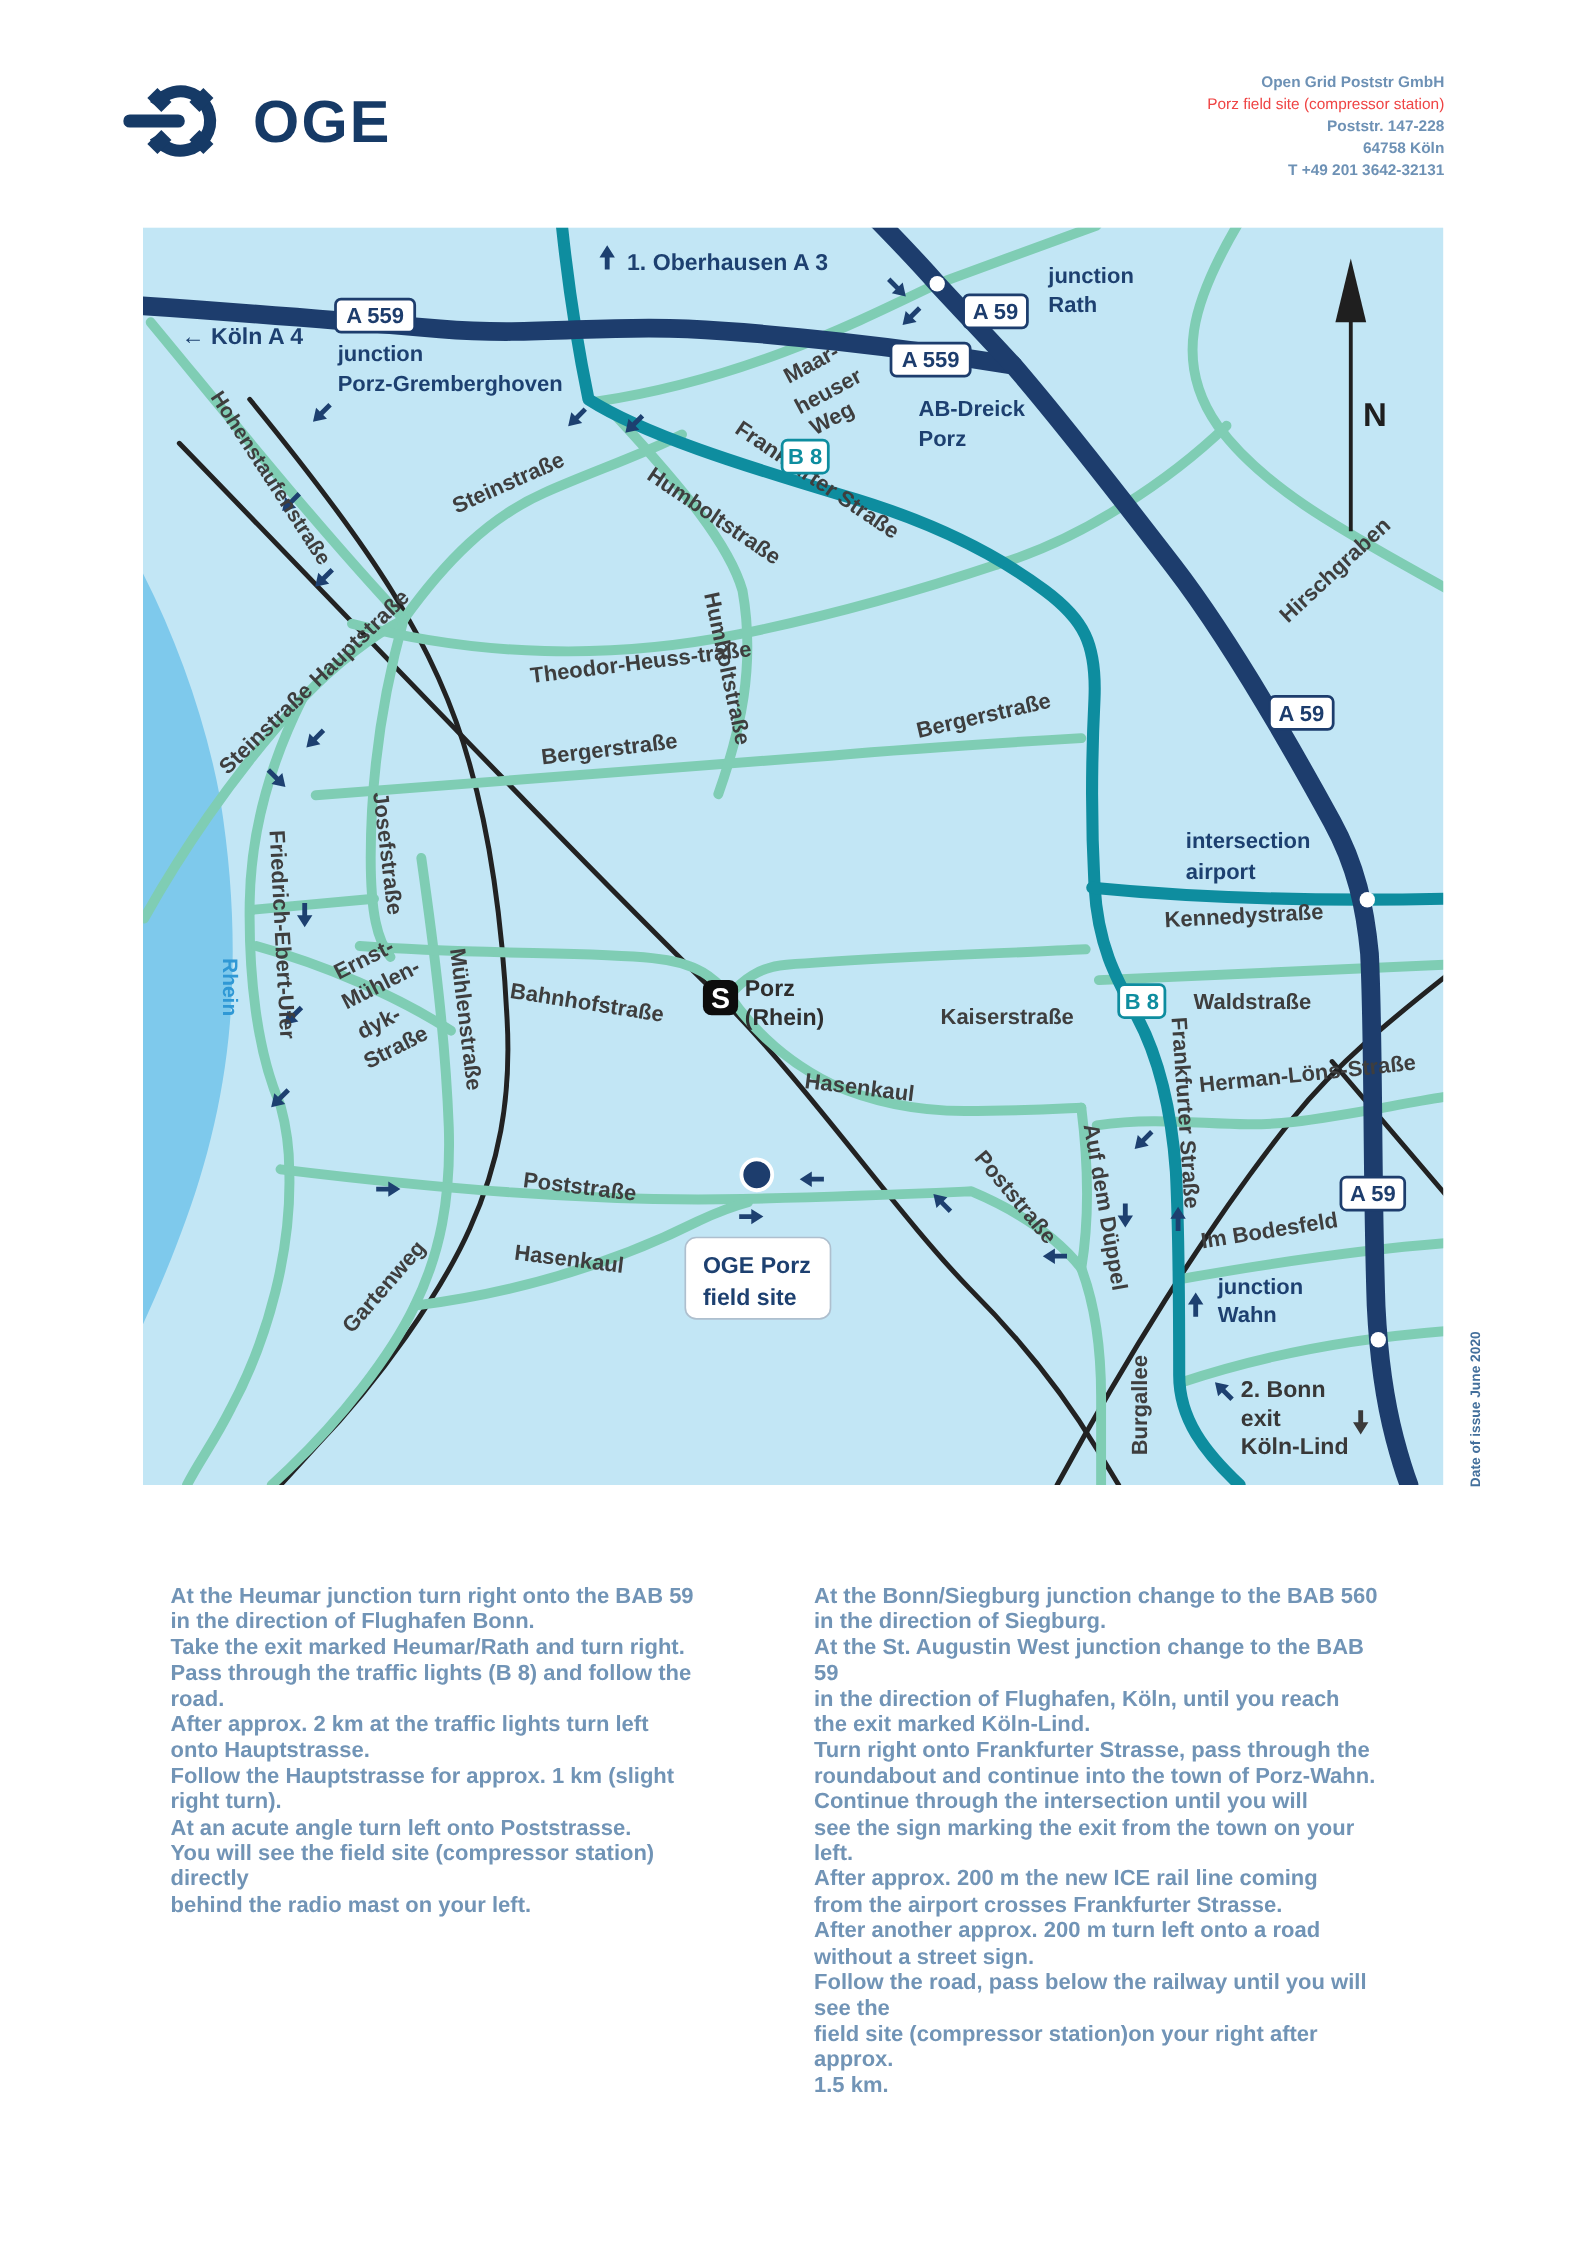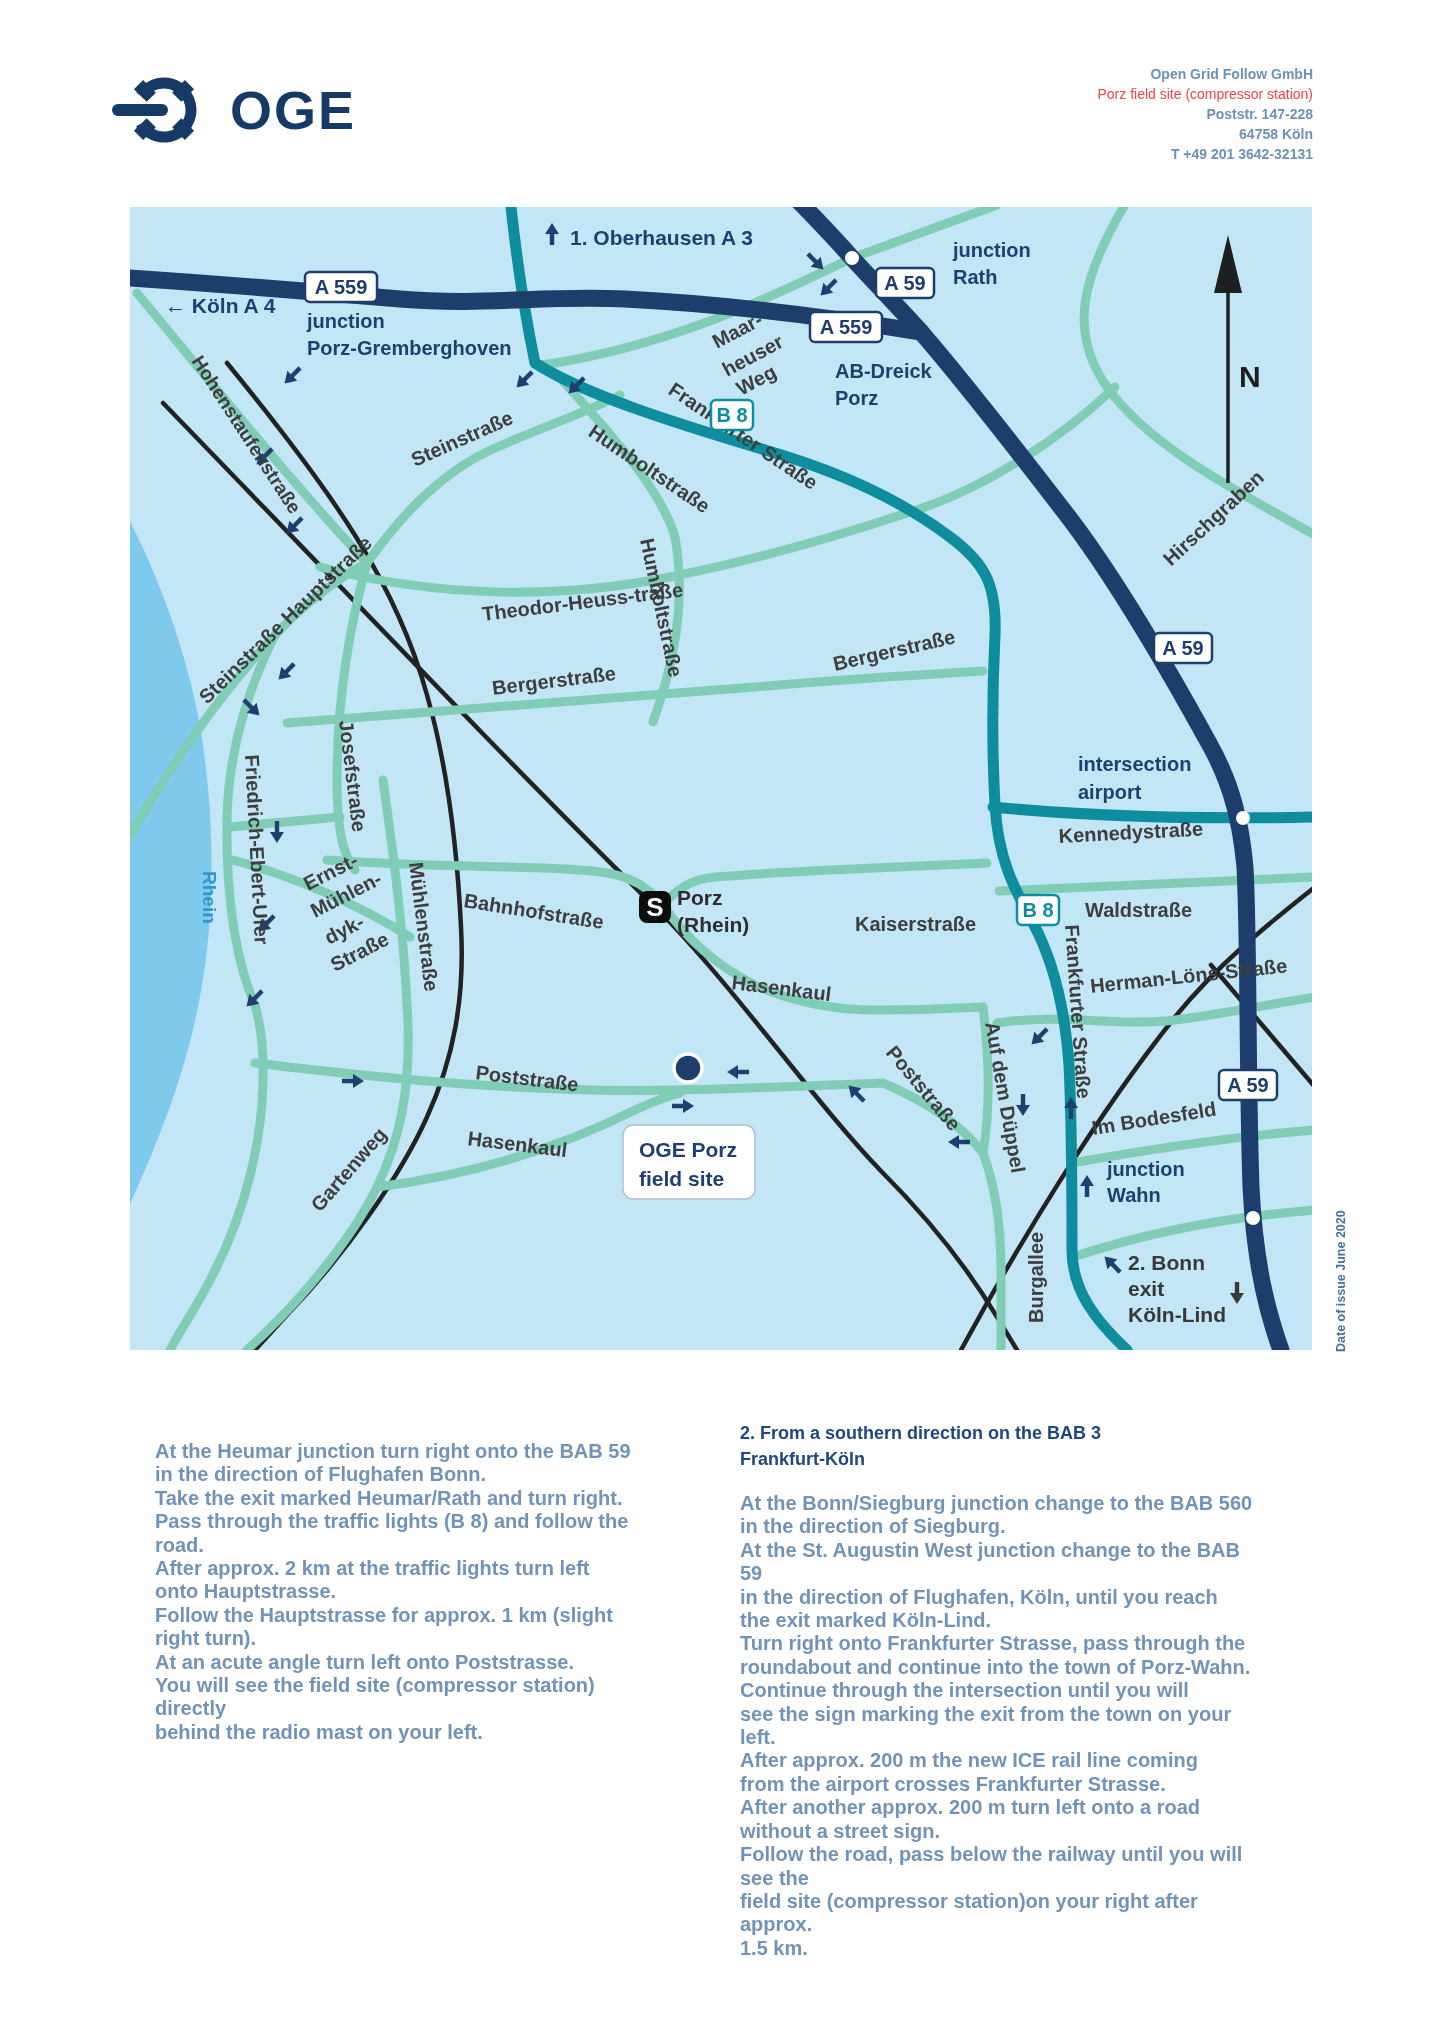--- a/index.html
+++ b/index.html
@@ -52,21 +52,21 @@
         <rect x="-9" y="-6.5" width="18" height="13" transform="translate(71.1,71.1) rotate(45)"></rect>
         <rect x="-9" y="-6.5" width="18" height="13" transform="translate(32.9,71.1) rotate(-45)"></rect>
         <rect x="-9" y="-6.5" width="18" height="13" transform="translate(32.9,32.9) rotate(45)"></rect>
         <rect x="0" y="46" width="56" height="12" rx="6"></rect>
       </g>
     </g>
     <text x="118" y="71" font-size="54" font-weight="800" fill="#163a66" letter-spacing="2">OGE</text>
   </svg>
 
   <div class="addr">
-    <div>Open Grid Follow GmbH</div>
+    <div>Open Grid Poststr GmbH</div>
     <div class="bold">Porz field site (compressor station)</div>
     <div>Poststr. 147-228</div>
     <div>64758 Köln</div>
     <div>T +49 201 3642-32131</div>
   </div>
 
   <svg class="map" viewBox="0 0 1200 1185">
     <defs>
       <clipPath id="mapclip">
           <rect x="15" y="42" width="1182" height="1143"></rect>
@@ -266,22 +266,20 @@
 Take the exit marked Heumar/Rath and turn right.
 Pass through the traffic lights (B 8) and follow the road.
 After approx. 2 km at the traffic lights turn left
 onto Hauptstrasse.
 Follow the Hauptstrasse for approx. 1 km (slight right turn).
 At an acute angle turn left onto Poststrasse.
 You will see the field site (compressor station) directly
 behind the radio mast on your left.</p>
   </div>
   <div class="col" style="left:740px;width:520px;">
-    <h3>2. From a southern direction on the BAB 3
-Frankfurt-Köln</h3>
     <p>At the Bonn/Siegburg junction change to the BAB 560
 in the direction of Siegburg.
 At the St. Augustin West junction change to the BAB 59
 in the direction of Flughafen, Köln, until you reach
 the exit marked Köln-Lind.
 Turn right onto Frankfurter Strasse, pass through the
 roundabout and continue into the town of Porz-Wahn.
 Continue through the intersection until you will
 see the sign marking the exit from the town on your left.
 After approx. 200 m the new ICE rail line coming

